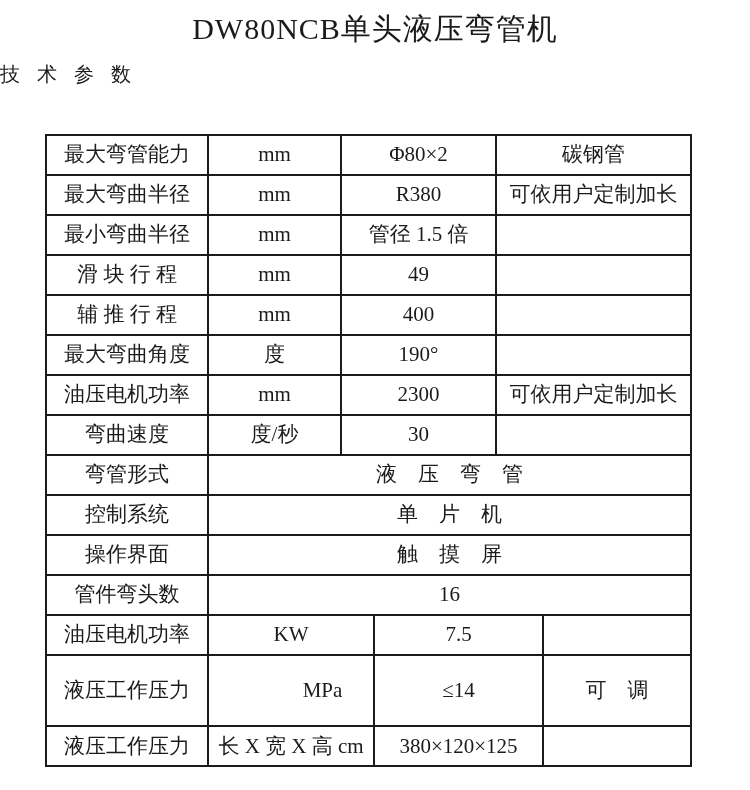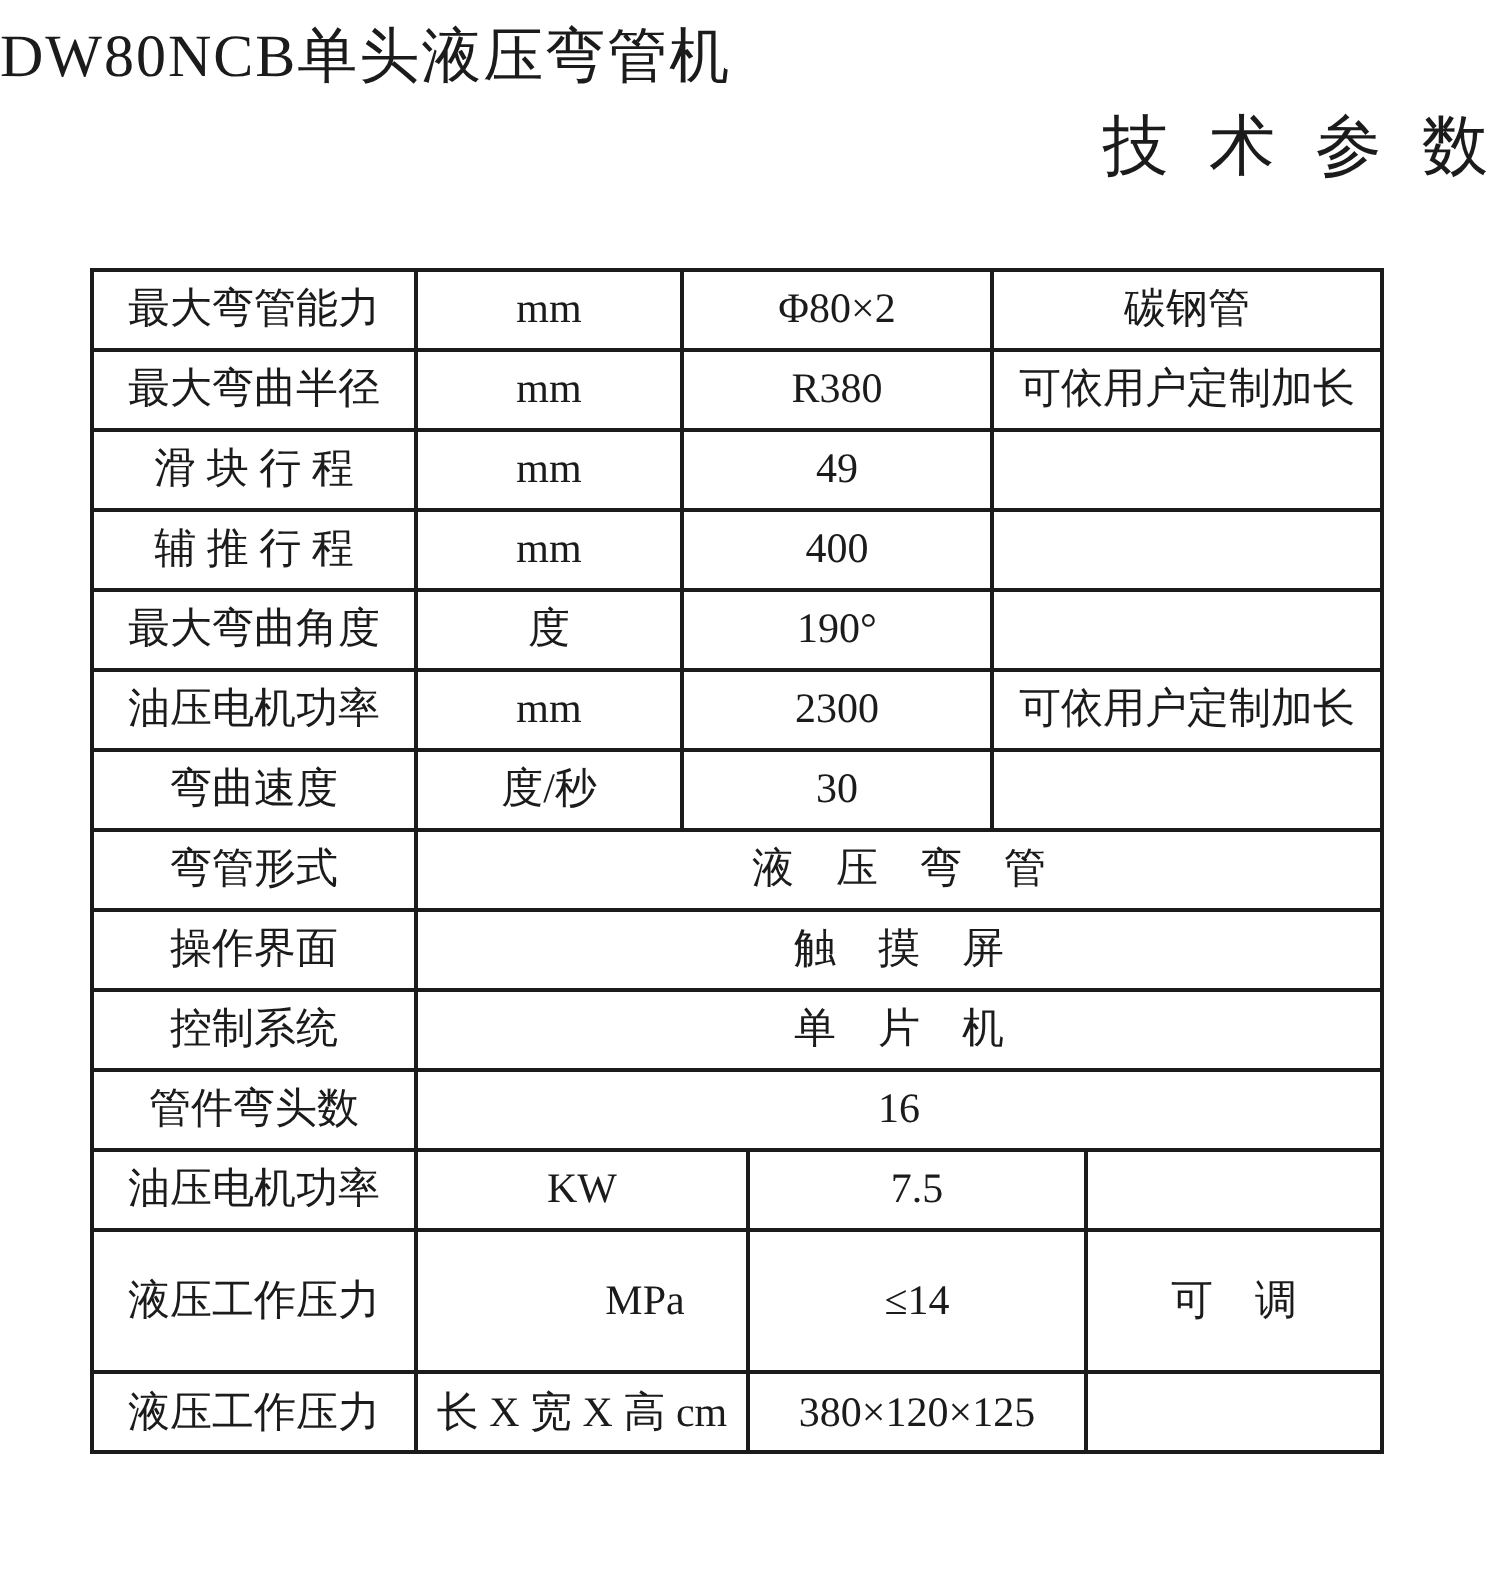--- a/index.html
+++ b/index.html
@@ -7,29 +7,30 @@
   body {
     width: 750px; height: 790px;
     font-family: "Liberation Serif", "DejaVu Serif", serif;
     color: #1b1b1b;
     overflow: hidden;
   }
   .doc { width: 750px; height: 790px; position: relative; }
 
   .title {
     margin-top: 10px;
+    text-align: center;
     font-size: 30px;
     font-weight: normal;
     letter-spacing: 1px;
     line-height: 38px;
   }
   .subtitle {
     margin-top: 8px;
-    text-align: right;
-    font-size: 33px;
+    text-align: left;
+    font-size: 20px;
     font-weight: normal;
     letter-spacing: 6px;
     line-height: 36px;
   }
 
   .table-wrap { margin: 42px 0 0 45px; width: 536px; }
 
   table {
     border-collapse: collapse;
     table-layout: fixed;
@@ -80,20 +81,26 @@
           <td>Φ80×2</td>
           <td>碳钢管</td>
         </tr>
         <tr>
           <td>最大弯曲半径</td>
           <td>mm</td>
           <td>R380</td>
           <td>可依用户定制加长</td>
         </tr>
         <tr>
+          <td>最小弯曲半径</td>
+          <td>mm</td>
+          <td>管径 1.5 倍</td>
+          <td></td>
+        </tr>
+        <tr>
           <td>滑 块 行 程</td>
           <td>mm</td>
           <td>49</td>
           <td></td>
         </tr>
         <tr>
           <td>辅 推 行 程</td>
           <td>mm</td>
           <td>400</td>
           <td></td>
@@ -115,26 +122,26 @@
           <td>度/秒</td>
           <td>30</td>
           <td></td>
         </tr>
 
         <tr>
           <td>弯管形式</td>
           <td colspan="3">液　压　弯　管</td>
         </tr>
         <tr>
+          <td>控制系统</td>
+          <td colspan="3">单　片　机</td>
+        </tr>
+        <tr>
           <td>操作界面</td>
           <td colspan="3">触　摸　屏</td>
-        </tr>
-        <tr>
-          <td>控制系统</td>
-          <td colspan="3">单　片　机</td>
         </tr>
         <tr>
           <td>管件弯头数</td>
           <td colspan="3">16</td>
         </tr>
       </tbody>
     </table>
 
     <table class="lower">
       <colgroup>

